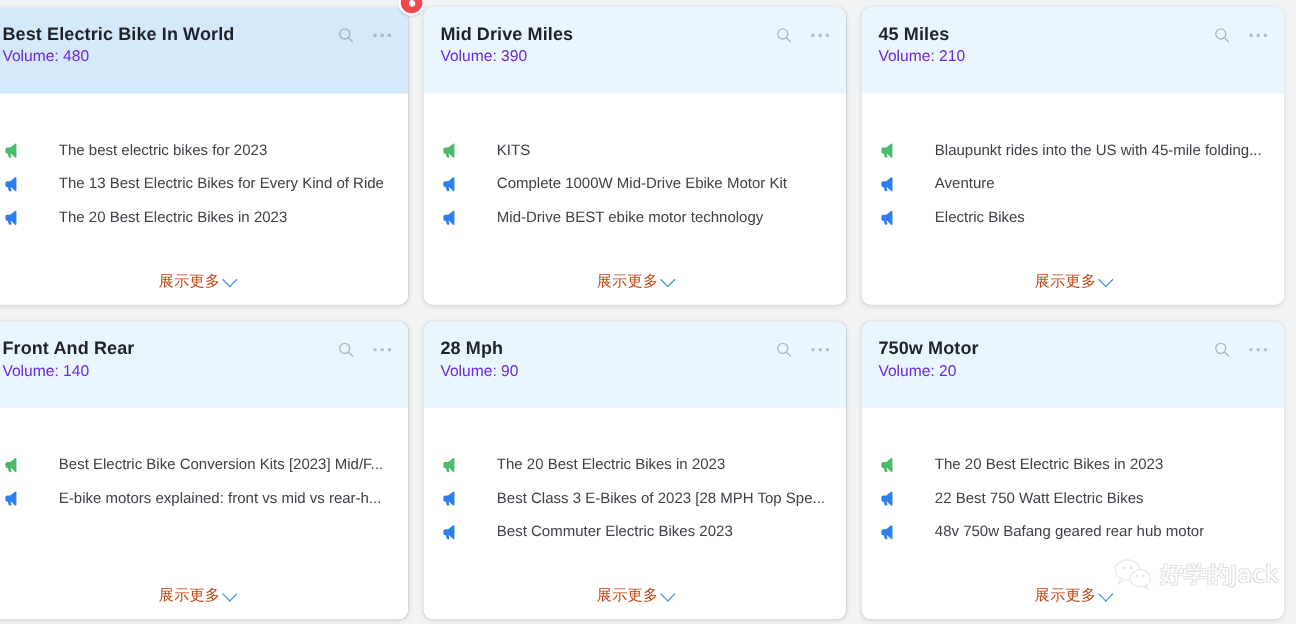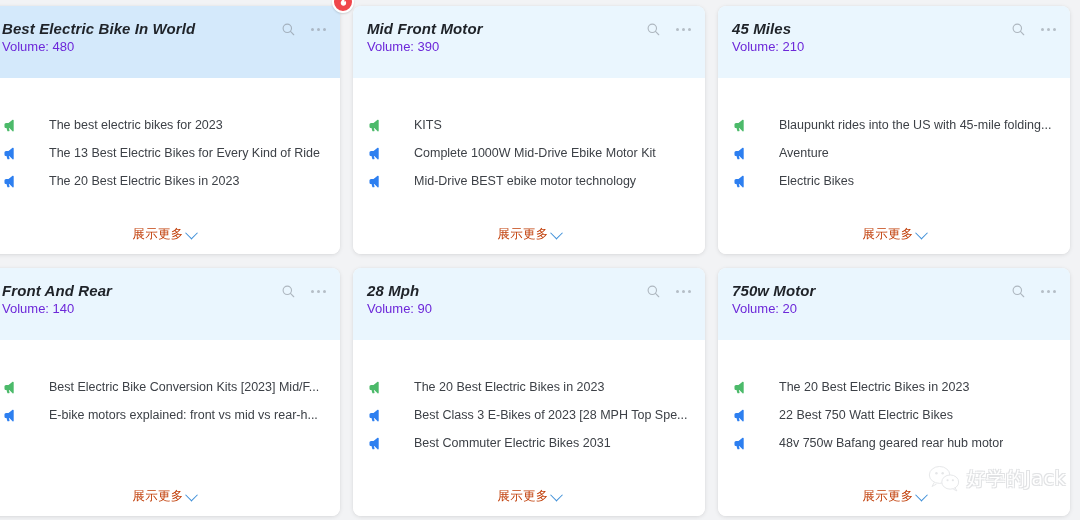--- a/index.html
+++ b/index.html
@@ -47,21 +47,20 @@
     padding: 12px 14px 11px 14px;
     position: relative;
     min-height: 72px;
   }
   .card.selected .card-header { background: #d4e9fb; }
 
   .card-title-row {
     display: flex;
     align-items: flex-start;
     justify-content: space-between;
-    font-style: italic;
   }
 
   .card-title {
     font-size: 15px;
     font-weight: bold;
     color: #1f2329;
     letter-spacing: 0.1px;
     line-height: 20px;
     padding-top: 1px;
   }
@@ -252,21 +251,21 @@
         <div class="card-footer">
           <span class="show-more">
             <span>展示更多</span>
             <span class="chev"></span>
           </span>
         </div>
       </div>
       <div class="card">
         <div class="card-header">
           <div class="card-title-row">
-            <div class="card-title">Mid Front Motor</div>
+            <div class="card-title">Mid Drive Miles</div>
             <div class="header-actions">
               <span class="icon-btn">
                 <svg width="15" height="15" viewBox="0 0 20 20">
                   <circle cx="8.4" cy="8.4" r="5.6" fill="none" stroke="#7d848d" stroke-width="1.5"></circle>
                   <line x1="12.6" y1="12.6" x2="17" y2="17" stroke="#7d848d" stroke-width="1.5" stroke-linecap="round"></line>
                 </svg>
               </span>
               <span class="icon-btn">
                 <span class="dots">
                   <i></i>
@@ -429,21 +428,21 @@
           <div class="kw-item">
             <svg class="mega" viewBox="0 0 20 20">
               <path fill="#2d7ff0" d="M15.6 3.1c0-.8-.9-1.2-1.5-.7L8.7 6.6H5.4c-1.2 0-2.1 1-2.1 2.1v2.6c0 1.2.9 2.1 2.1 2.1h.6l1 3.6c.1.5.6.8 1.1.8h.9c.7 0 1.2-.7 1-1.4l-.9-3h.6l4.4 4.2c.6.6 1.5.2 1.5-.7V3.1z"></path>
             </svg>
             <span class="kw-text">Best Class 3 E-Bikes of 2023 [28 MPH Top Spe...</span>
           </div>
           <div class="kw-item">
             <svg class="mega" viewBox="0 0 20 20">
               <path fill="#2d7ff0" d="M15.6 3.1c0-.8-.9-1.2-1.5-.7L8.7 6.6H5.4c-1.2 0-2.1 1-2.1 2.1v2.6c0 1.2.9 2.1 2.1 2.1h.6l1 3.6c.1.5.6.8 1.1.8h.9c.7 0 1.2-.7 1-1.4l-.9-3h.6l4.4 4.2c.6.6 1.5.2 1.5-.7V3.1z"></path>
             </svg>
-            <span class="kw-text">Best Commuter Electric Bikes 2031</span>
+            <span class="kw-text">Best Commuter Electric Bikes 2023</span>
           </div>
         </div>
         <div class="card-footer">
           <span class="show-more">
             <span>展示更多</span>
             <span class="chev"></span>
           </span>
         </div>
       </div>
       <div class="card">

